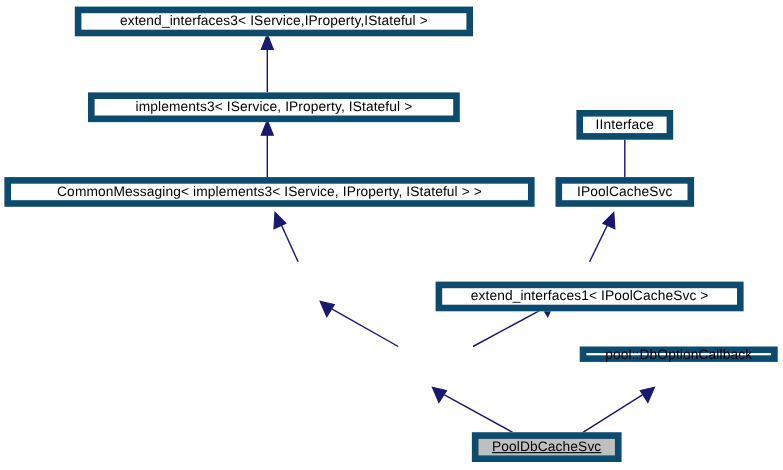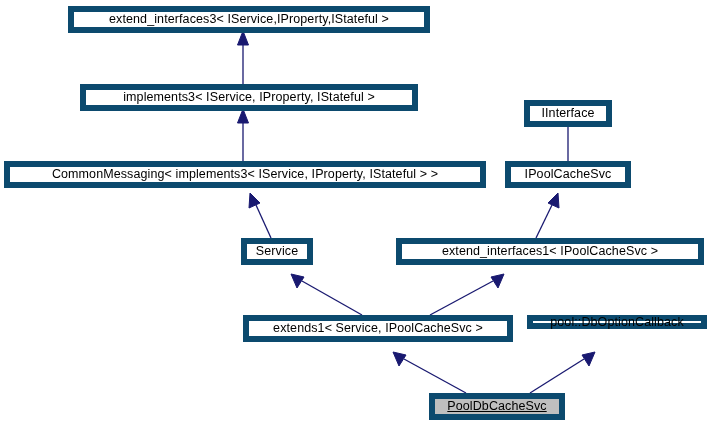--- a/index.html
+++ b/index.html
@@ -98,23 +98,21 @@
   <div class="node" style="left: 68px; top: 6px; width: 362px; height: 27px;">extend_interfaces3&lt; IService,IProperty,IStateful &gt;</div>
 
   <div class="node" style="left: 80px; top: 84px; width: 338px; height: 27px;">implements3&lt; IService, IProperty, IStateful &gt;</div>
 
   <div class="node" style="left: 524px; top: 84px; width: 88px; height: 27px; margin-top: 16px;">IInterface</div>
 
   <div class="node" style="left: 4px; top: 161px; width: 482px; height: 27px;">CommonMessaging&lt; implements3&lt; IService, IProperty, IStateful &gt; &gt;</div>
 
   <div class="node" style="left: 505px; top: 161px; width: 126px; height: 27px;">IPoolCacheSvc</div>
 
-  <div class="node" style="left: 241px; top: 238px; width: 72px; height: 27px;">Service</div>
 
-  <div class="node" style="left: 396px; top: 238px; width: 308px; height: 27px;">extend_interfaces1&lt; IPoolCacheSvc &gt;</div>
+  <div class="node" style="left: 396px; top: 256px; width: 280px; height: 27px;">extend_interfaces1&lt; IPoolCacheSvc &gt;</div>
 
-  <div class="node" style="left: 243px; top: 315px; width: 270px; height: 27px;">extends1&lt; Service, IPoolCacheSvc &gt;</div>
 
   <div class="node" style="left: 527px; top: 315px; width: 180px; height: 14px;">pool::DbOptionCallback</div>
 
   <div class="node highlight" style="left: 429px; top: 393px; width: 136px; height: 27px; text-decoration: underline;">PoolDbCacheSvc</div>
 
 </div>
 
 </body></html>

